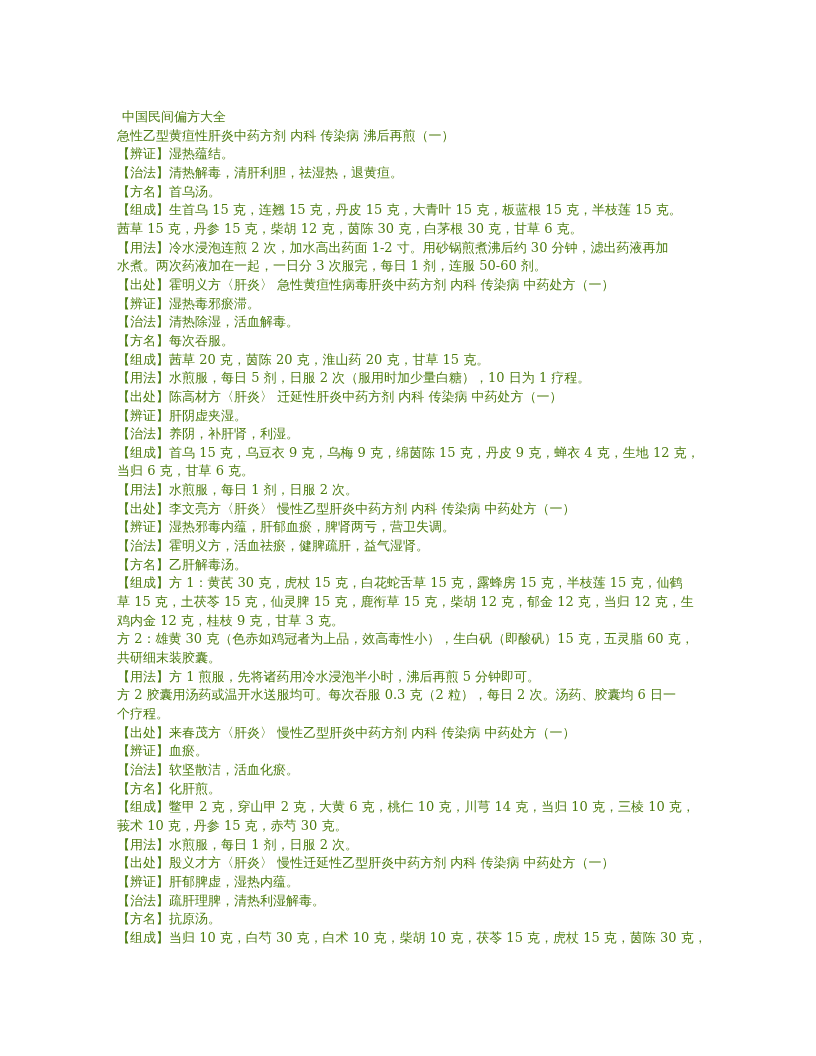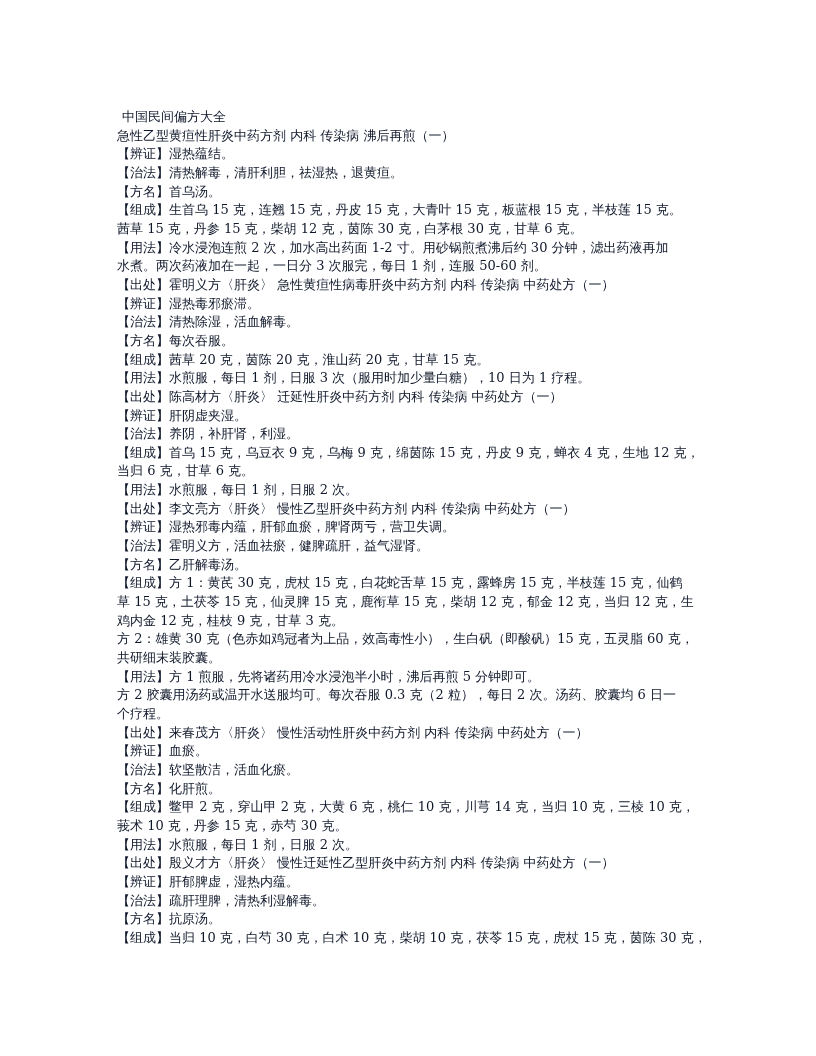--- a/index.html
+++ b/index.html
@@ -5,21 +5,21 @@
   html, body { margin: 0; padding: 0; background: #ffffff; }
   body { width: 816px; height: 1056px; position: relative; overflow: hidden; }
   .page {
     position: absolute;
     left: 117px;
     top: 108px;
     width: 590px;
     font-family: "DejaVu Serif", "Liberation Serif", serif;
     font-size: 13px;
     line-height: 18.65px;
-    color: #0f172a;
+    color: #4d7c0f;
   }
   .line { white-space: pre-wrap; word-break: break-all; }
   .doc-title { padding-left: 5px; }
 </style>
 </head>
 <body>
 
 <div class="page">
   <div class="line doc-title">中国民间偏方大全</div>
   <div class="line">急性乙型黄疸性肝炎中药方剂 内科 传染病 沸后再煎（一）</div>
@@ -28,40 +28,40 @@
   <div class="line">【方名】首乌汤。</div>
   <div class="line">【组成】生首乌 15 克，连翘 15 克，丹皮 15 克，大青叶 15 克，板蓝根 15 克，半枝莲 15 克。</div>
   <div class="line">茜草 15 克，丹参 15 克，柴胡 12 克，茵陈 30 克，白茅根 30 克，甘草 6 克。</div>
   <div class="line">【用法】冷水浸泡连煎 2 次，加水高出药面 1-2 寸。用砂锅煎煮沸后约 30 分钟，滤出药液再加</div>
   <div class="line">水煮。两次药液加在一起，一日分 3 次服完，每日 1 剂，连服 50-60 剂。</div>
   <div class="line">【出处】霍明义方〈肝炎〉 急性黄疸性病毒肝炎中药方剂 内科 传染病 中药处方（一）</div>
   <div class="line">【辨证】湿热毒邪瘀滞。</div>
   <div class="line">【治法】清热除湿，活血解毒。</div>
   <div class="line">【方名】每次吞服。</div>
   <div class="line">【组成】茜草 20 克，茵陈 20 克，淮山药 20 克，甘草 15 克。</div>
-  <div class="line">【用法】水煎服，每日 1 剂，日服 3 次（服用时加少量白糖），10 日为 1 疗程。</div>
+  <div class="line">【用法】水煎服，每日 5 剂，日服 2 次（服用时加少量白糖），10 日为 1 疗程。</div>
   <div class="line">【出处】陈高材方〈肝炎〉 迁延性肝炎中药方剂 内科 传染病 中药处方（一）</div>
   <div class="line">【辨证】肝阴虚夹湿。</div>
   <div class="line">【治法】养阴，补肝肾，利湿。</div>
   <div class="line">【组成】首乌 15 克，乌豆衣 9 克，乌梅 9 克，绵茵陈 15 克，丹皮 9 克，蝉衣 4 克，生地 12 克，</div>
   <div class="line">当归 6 克，甘草 6 克。</div>
   <div class="line">【用法】水煎服，每日 1 剂，日服 2 次。</div>
   <div class="line">【出处】李文亮方〈肝炎〉 慢性乙型肝炎中药方剂 内科 传染病 中药处方（一）</div>
   <div class="line">【辨证】湿热邪毒内蕴，肝郁血瘀，脾肾两亏，营卫失调。</div>
   <div class="line">【治法】霍明义方，活血祛瘀，健脾疏肝，益气湿肾。</div>
   <div class="line">【方名】乙肝解毒汤。</div>
   <div class="line">【组成】方 1：黄芪 30 克，虎杖 15 克，白花蛇舌草 15 克，露蜂房 15 克，半枝莲 15 克，仙鹤</div>
   <div class="line">草 15 克，土茯苓 15 克，仙灵脾 15 克，鹿衔草 15 克，柴胡 12 克，郁金 12 克，当归 12 克，生</div>
   <div class="line">鸡内金 12 克，桂枝 9 克，甘草 3 克。</div>
   <div class="line">方 2：雄黄 30 克（色赤如鸡冠者为上品，效高毒性小），生白矾（即酸矾）15 克，五灵脂 60 克，</div>
   <div class="line">共研细末装胶囊。</div>
   <div class="line">【用法】方 1 煎服，先将诸药用冷水浸泡半小时，沸后再煎 5 分钟即可。</div>
   <div class="line">方 2 胶囊用汤药或温开水送服均可。每次吞服 0.3 克（2 粒），每日 2 次。汤药、胶囊均 6 日一</div>
   <div class="line">个疗程。</div>
-  <div class="line">【出处】来春茂方〈肝炎〉 慢性活动性肝炎中药方剂 内科 传染病 中药处方（一）</div>
+  <div class="line">【出处】来春茂方〈肝炎〉 慢性乙型肝炎中药方剂 内科 传染病 中药处方（一）</div>
   <div class="line">【辨证】血瘀。</div>
   <div class="line">【治法】软坚散洁，活血化瘀。</div>
   <div class="line">【方名】化肝煎。</div>
   <div class="line">【组成】鳖甲 2 克，穿山甲 2 克，大黄 6 克，桃仁 10 克，川芎 14 克，当归 10 克，三棱 10 克，</div>
   <div class="line">莪术 10 克，丹参 15 克，赤芍 30 克。</div>
   <div class="line">【用法】水煎服，每日 1 剂，日服 2 次。</div>
   <div class="line">【出处】殷义才方〈肝炎〉 慢性迁延性乙型肝炎中药方剂 内科 传染病 中药处方（一）</div>
   <div class="line">【辨证】肝郁脾虚，湿热内蕴。</div>
   <div class="line">【治法】疏肝理脾，清热利湿解毒。</div>
   <div class="line">【方名】抗原汤。</div>

